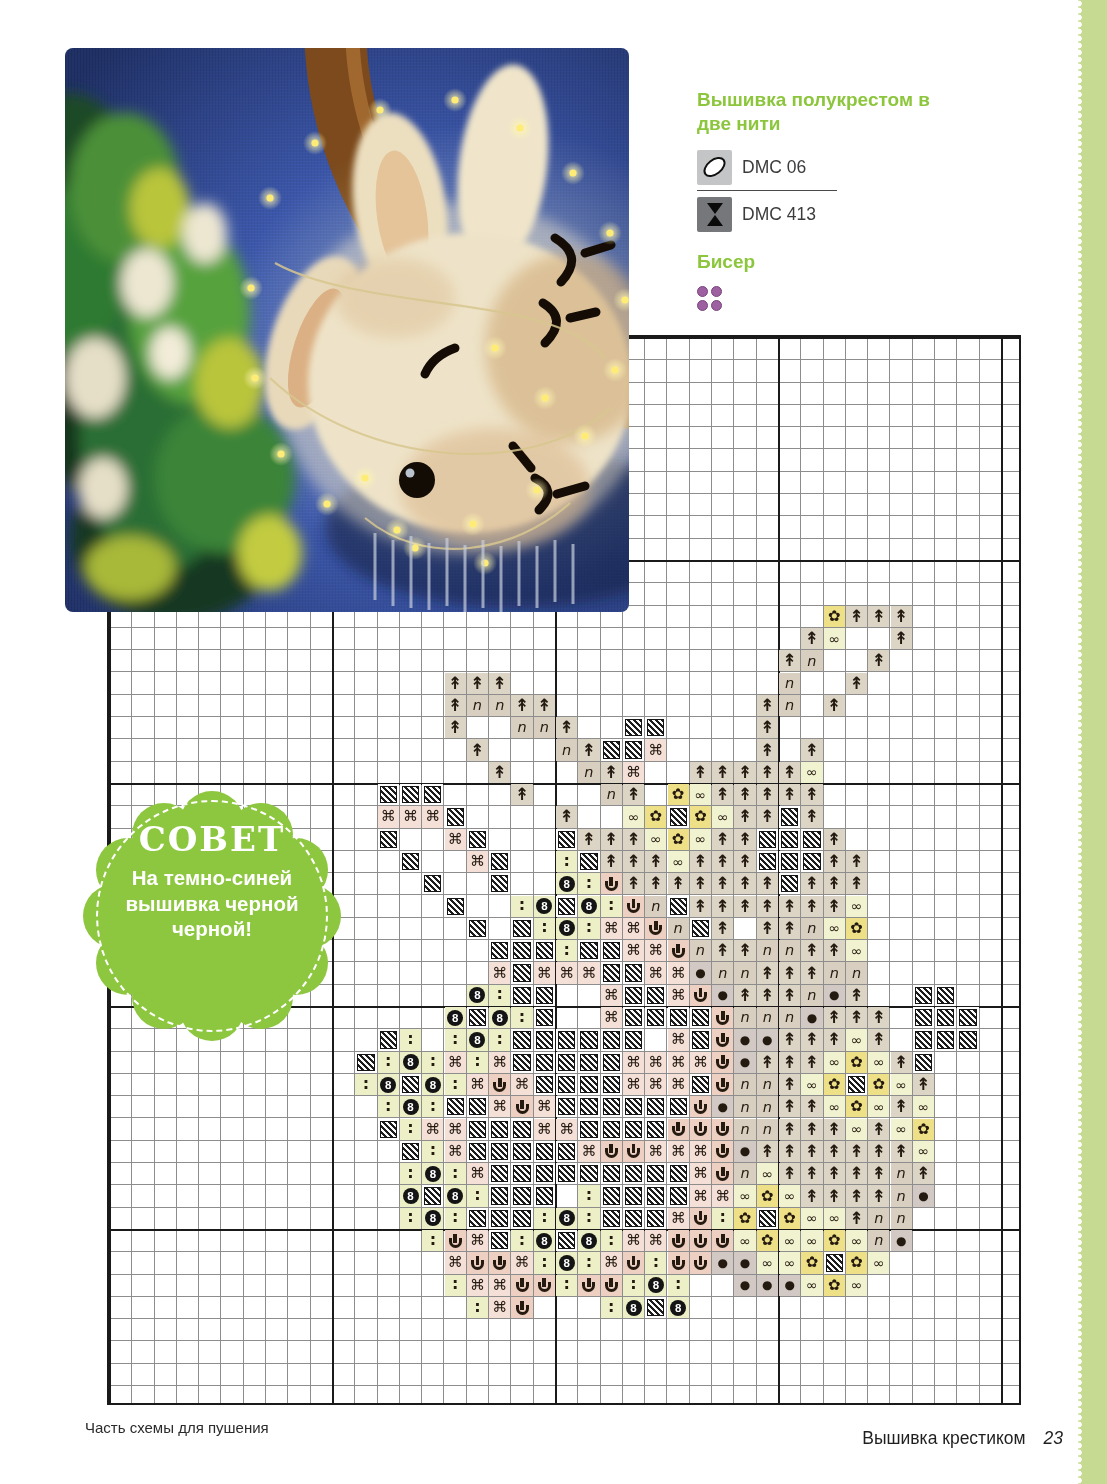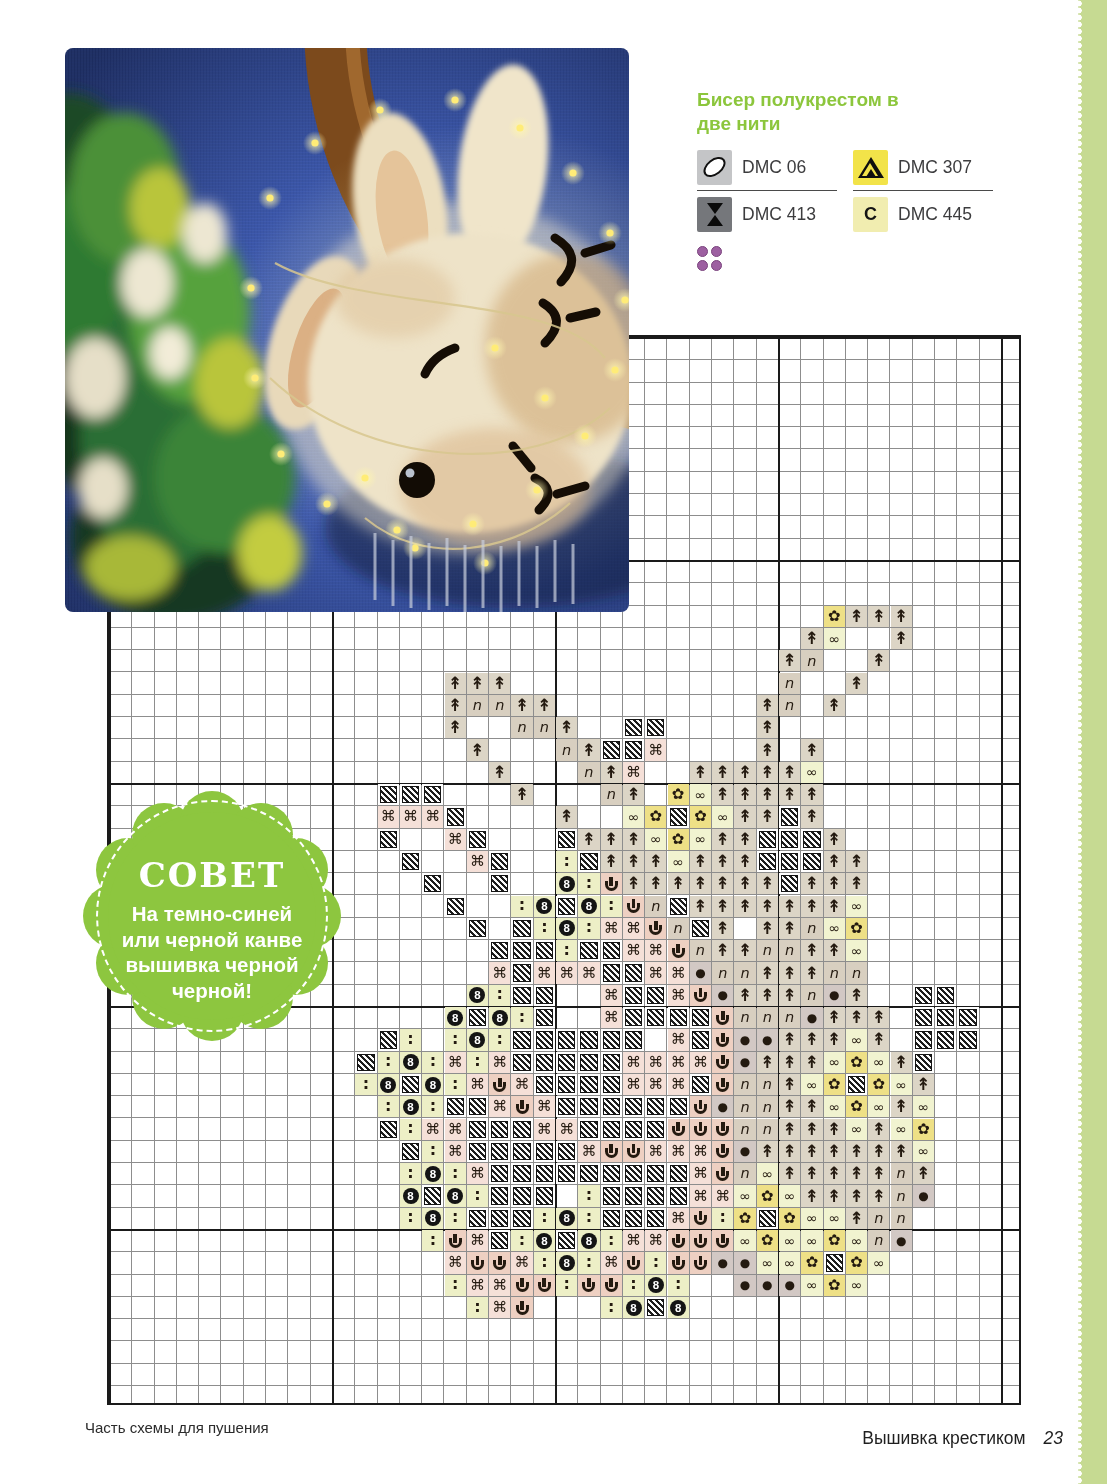--- a/index.html
+++ b/index.html
@@ -66,21 +66,21 @@
   .bead-ic{width:25px;height:25px;display:grid;grid-template-columns:11px 11px;grid-template-rows:11px 11px;gap:2.5px;flex:0 0 25px;}
   .bead-ic i{display:block;width:11px;height:11px;border-radius:50%;background:#9d60a1;border:1.3px solid #7b447e;box-sizing:border-box;}
   .bead-row .code{margin-left:9px;font-size:17.5px;color:#3c3c3e;}
 
   
   .tip-badge{position:absolute;left:82px;top:789px;width:260px;height:254px;}
   .petal{position:absolute;width:64px;height:64px;border-radius:50%;background:#8dc63f;}
   .tip-circle{position:absolute;left:26px;top:23px;width:208px;height:208px;border-radius:50%;background:#8dc63f;}
   .tip-dash{position:absolute;left:14px;top:11px;width:232px;height:232px;border-radius:50%;
             border:2.6px dashed #ffffff;box-sizing:border-box;}
-  .tip-content{position:absolute;left:0;top:30px;width:260px;text-align:center;color:#fff;margin-top:36px;}
+  .tip-content{position:absolute;left:0;top:30px;width:260px;text-align:center;color:#fff;}
   .tip-title{font-family:"DejaVu Serif",serif;font-size:34px;font-weight:bold;letter-spacing:2px;margin-bottom:6px;}
   .tip-line{font-size:20.5px;font-weight:bold;line-height:25.5px;}
 
   
   .cap-left{position:absolute;left:85px;top:1419px;font-size:15px;color:#2b2b2b;}
   .cap-right{position:absolute;right:44px;top:1428px;font-size:17.5px;color:#1f1f1f;}
   .cap-right .pagenum{margin-left:18px;font-style:italic;}
 </style>
 </head>
 <body>
@@ -1776,60 +1776,42 @@
           <path d="M436,498 V564"></path>
         <path d="M454,493 V558"></path>
           <path d="M472,498 V560"></path>
           <path d="M490,492 V554"></path>
           <path d="M508,496 V556"></path>
       </g>
     </svg>
   </figure>
 
   <section class="legend">
-    <h3><span>Бисер полукрестом в</span><br><span>две нити</span></h3>
+    <h3><span>Вышивка полукрестом в</span><br><span>две нити</span></h3>
     <div class="legend-grid">
       <div class="lcol">
         <div class="entry">
           <div class="swatch" style="background-color: rgb(196, 197, 199);">
               <span class="ic-oval"></span>
             </div>
           <span class="code">DMC 06</span>
         </div>
         <div class="sep"></div>
         <div class="entry">
           <div class="swatch" style="background-color: rgb(117, 119, 123);">
               <span class="ic-hour">
                 <i class="top"></i>
                 <i class="bot"></i>
               </span>
             </div>
           <span class="code">DMC 413</span>
         </div>
       </div>
-      <div class="lcol">
-        <div class="entry">
-          <div class="swatch" style="background-color: rgb(242, 227, 73);">
-              <span class="ic-tri">
-                <i class="t1"></i>
-                <i class="t2"></i>
-                <i class="t3"></i>
-              </span>
-            </div>
-          <span class="code">DMC 307</span>
-        </div>
-        <div class="sep"></div>
-        <div class="entry">
-          <div class="swatch" style="background-color: rgb(241, 237, 176);">
-              <span class="ic-C">C</span>
-            </div>
-          <span class="code">DMC 445</span>
-        </div>
-      </div>
     </div>
+    <h3 class="beads-title">Бисер</h3>
     <div class="bead-row">
       <span class="bead-ic">
           <i></i>
           <i></i>
           <i></i>
           <i></i>
         </span>
     </div>
   </section>
 
@@ -1846,21 +1828,20 @@
         <div class="petal" style="left: 49.5px; top: 14.4596px;"></div>
         <div class="petal" style="left: 98px; top: 2px;"></div>
         <div class="petal" style="left: 146.5px; top: 14.4596px;"></div>
         <div class="petal" style="left: 182.004px; top: 48.5px;"></div>
       </div>
     <div class="tip-circle"></div>
     <div class="tip-dash"></div>
     <div class="tip-content">
       <div class="tip-title">СОВЕТ</div>
       <div class="tip-line">На темно-синей</div>
-      <div class="tip-line">или черной канве</div>
       <div class="tip-line">вышивка черной</div>
       <div class="tip-line">черной!</div>
     </div>
   </div>
 
   <span class="cap-left">Часть схемы для пушения</span>
   <span class="cap-right">
     <span>Вышивка крестиком</span><span class="pagenum">23</span>
   </span>
 

